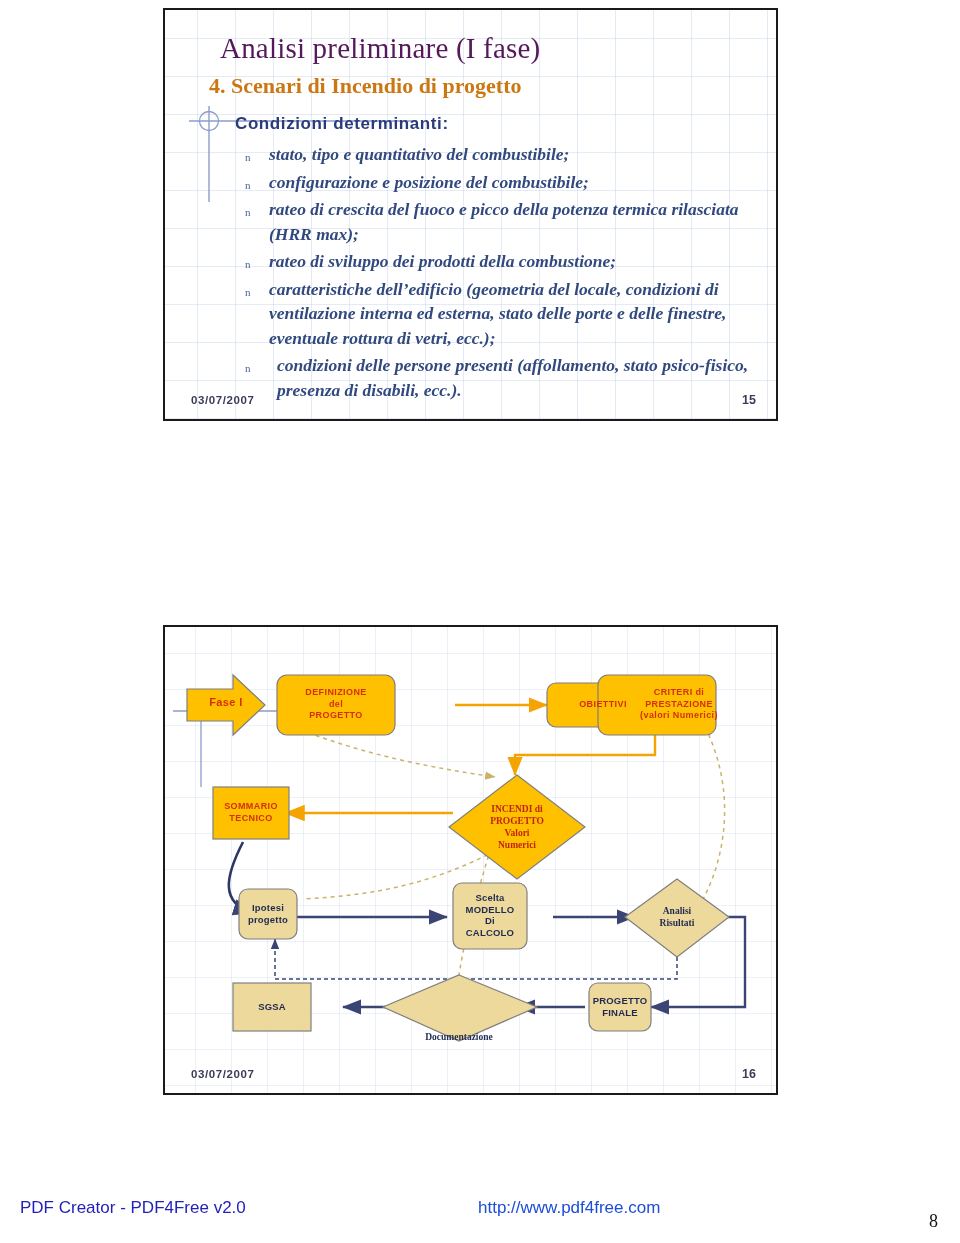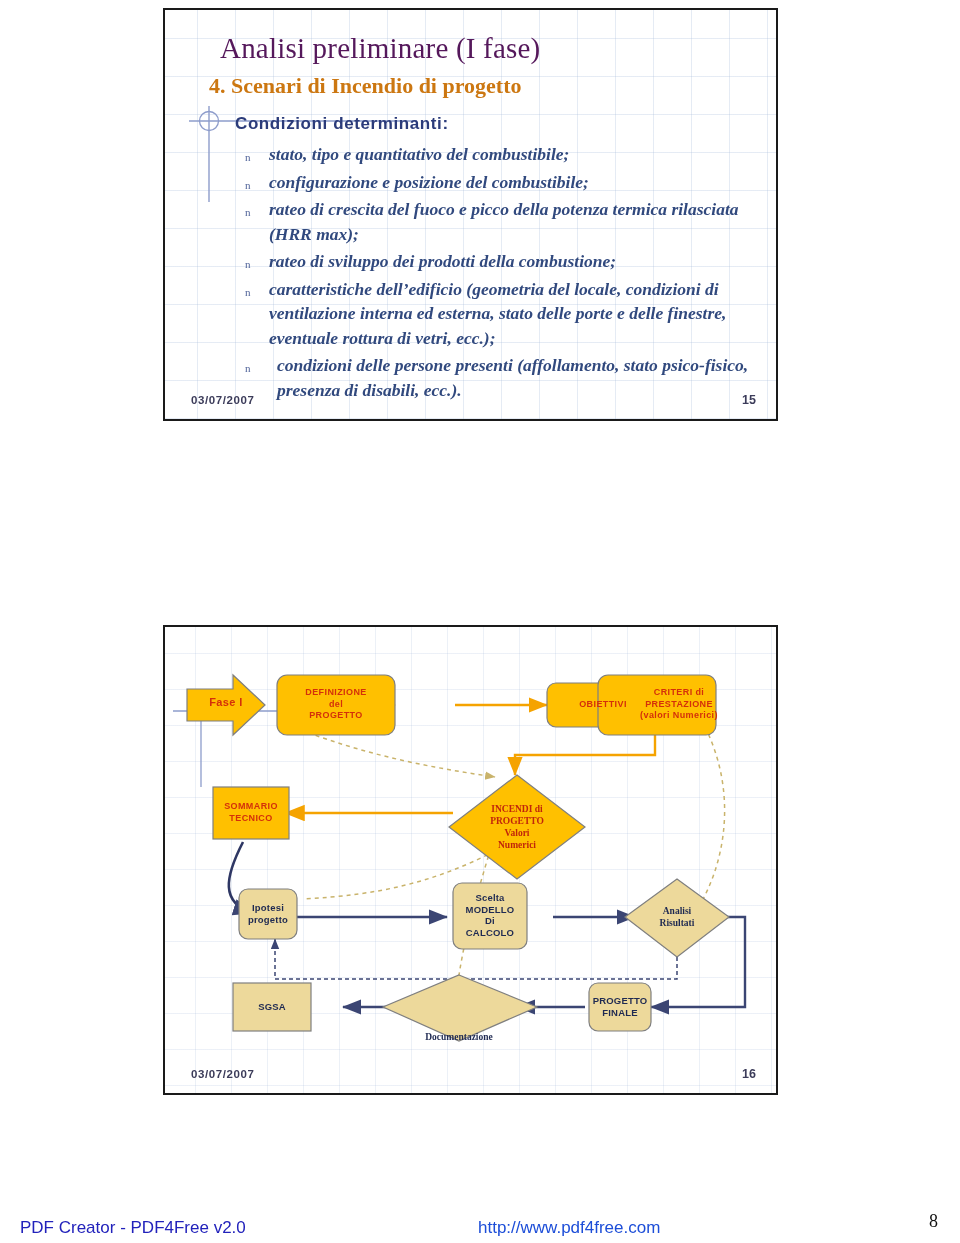--- a/index.html
+++ b/index.html
@@ -84,21 +84,21 @@
   .node-label{
     position:absolute;text-align:center;pointer-events:none;
     line-height:11.5px;
   }
   .nl-orange{color:#d4300a;font-weight:bold;font-size:9px;letter-spacing:.4px;}
   .nl-orange-serif{color:#c1260a;font-family:"Liberation Serif",serif;font-weight:bold;font-size:9.5px;line-height:12px;}
   .nl-navy{color:#1f2a52;font-weight:bold;font-size:9.5px;letter-spacing:.2px;}
   .nl-navy-serif{color:#1f2a52;font-family:"Liberation Serif",serif;font-weight:bold;font-size:9.5px;line-height:12px;}
 
   
-  .pdf-bar{position:absolute;left:0;top:1198px;width:960px;height:24px;margin-top:20px;}
+  .pdf-bar{position:absolute;left:0;top:1198px;width:960px;height:24px;}
   .pdf-left{position:absolute;left:20px;top:0;font-size:17px;color:#2222bb;}
   .pdf-right{position:absolute;left:478px;top:0;font-size:17px;color:#1d4ed8;}
   .page-no{position:absolute;right:22px;top:1211px;font-family:"Liberation Serif",serif;font-size:18px;color:#111;}
 </style>
 </head>
 <body>
 
 <div class="slide" id="slide1">
   <div class="gridbg"></div>
   <div class="slidecontent">

